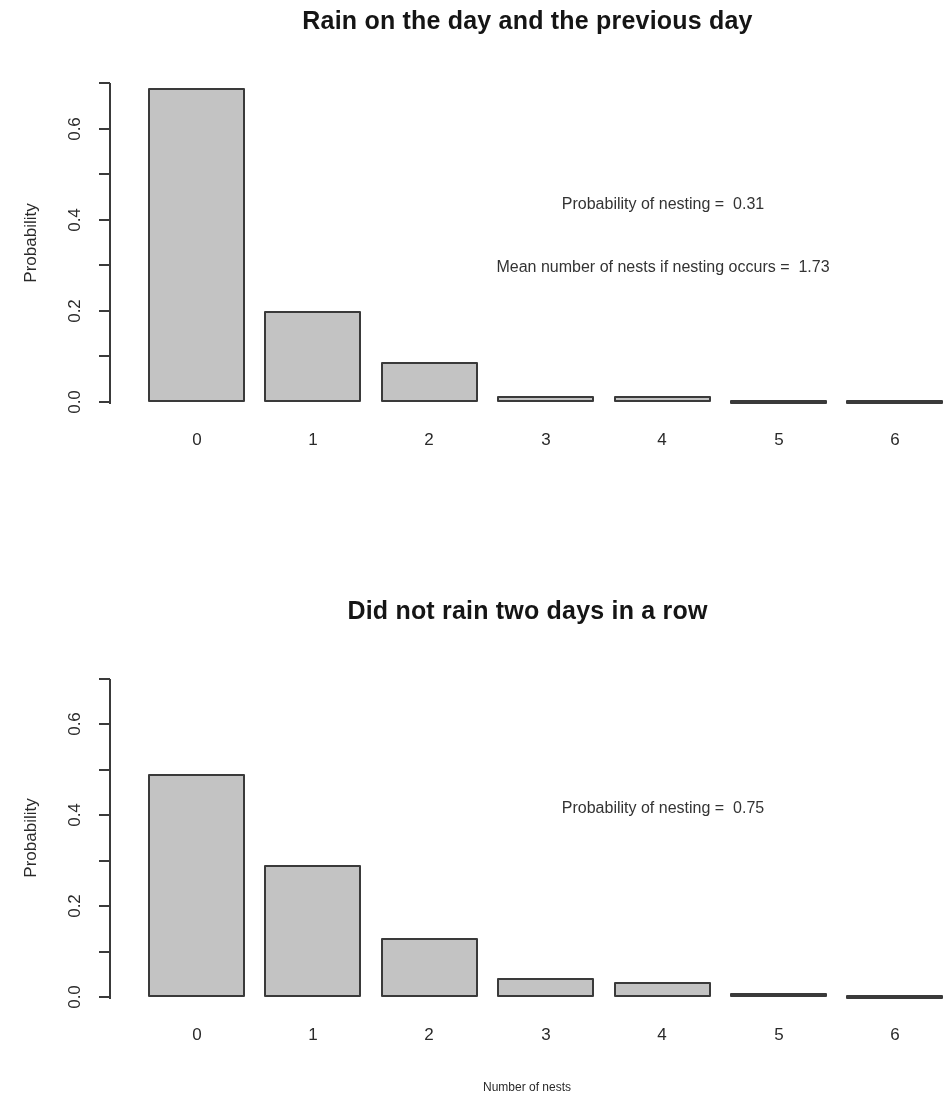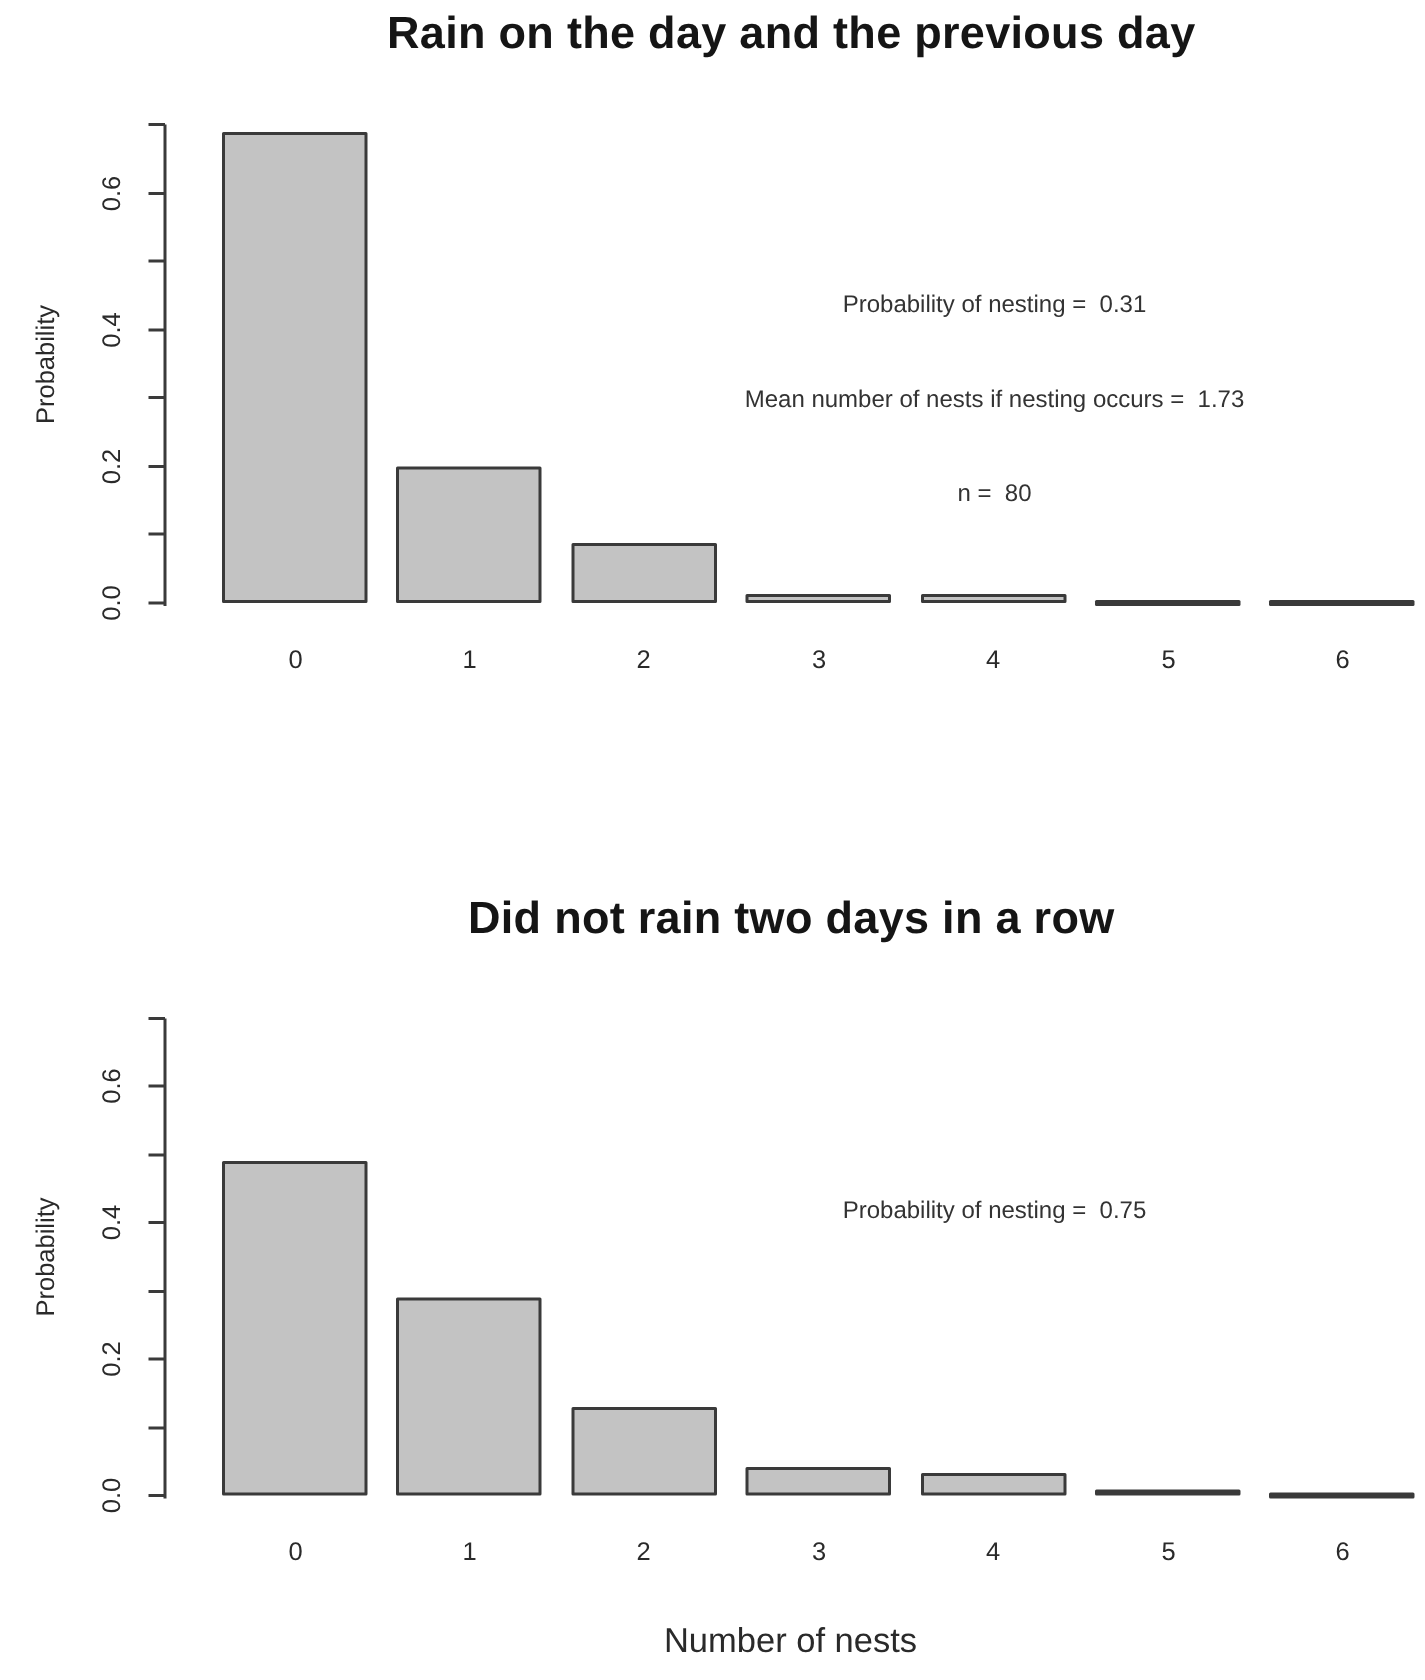--- a/index.html
+++ b/index.html
@@ -25,21 +25,21 @@
     position: absolute;
     left: 0;
     width: 950px;
     height: 560px;
   }
   .chart-title {
     position: absolute;
     left: 110px;
     width: 835px;
     text-align: center;
-    font-size: 30px;
+    font-size: 25px;
     font-weight: bold;
     color: #151515;
     letter-spacing: 0.2px;
   }
   .y-axis-line {
     position: absolute;
     width: 2px;
     background: #3a3a3a;
   }
   .y-tick {
@@ -86,21 +86,21 @@
     line-height: 23px;
     color: #333333;
   }
   .annotation div {
     white-space: pre;
     margin-top: 40px;
   }
   .x-axis-title {
     position: absolute;
     transform: translateX(-50%);
-    font-size: 23px;
+    font-size: 12px;
     color: #2a2a2a;
   }
 </style>
 </head>
 <body>
 
 <div class="figure">
   <div class="chart" id="chart-0" style="top:0">
       <div class="chart-title" style="top: 6px;">Rain on the day and the previous day</div>
       <div class="y-axis-line" style="left: 109px; top: 83px; height: 321px;"></div>
@@ -127,21 +127,20 @@
       <div class="x-cat-label" style="left: 546px; top: 430px;">3</div>
       <div class="bar" style="left: 614px; width: 97px; top: 396px; height: 6px;"></div>
       <div class="x-cat-label" style="left: 662px; top: 430px;">4</div>
       <div class="bar" style="left: 730px; width: 97px; top: 400px; height: 2px;"></div>
       <div class="x-cat-label" style="left: 779px; top: 430px;">5</div>
       <div class="bar" style="left: 846px; width: 97px; top: 400px; height: 2px;"></div>
       <div class="x-cat-label" style="left: 895px; top: 430px;">6</div>
       <div class="annotation" style="left: 663px; top: 152px;">
         <div>Probability of nesting =  0.31</div>
         <div>Mean number of nests if nesting occurs =  1.73</div>
-        <div>n =  80</div>
       </div>
     </div>
   <div class="chart" id="chart-1" style="top:560px">
       <div class="chart-title" style="top: 36px;">Did not rain two days in a row</div>
       <div class="y-axis-line" style="left: 109px; top: 119px; height: 320px;"></div>
       <div class="y-tick" style="top: 436px;"></div>
       <div class="y-tick" style="top: 390.571px;"></div>
       <div class="y-tick" style="top: 345.143px;"></div>
       <div class="y-tick" style="top: 299.714px;"></div>
       <div class="y-tick" style="top: 254.286px;"></div>

